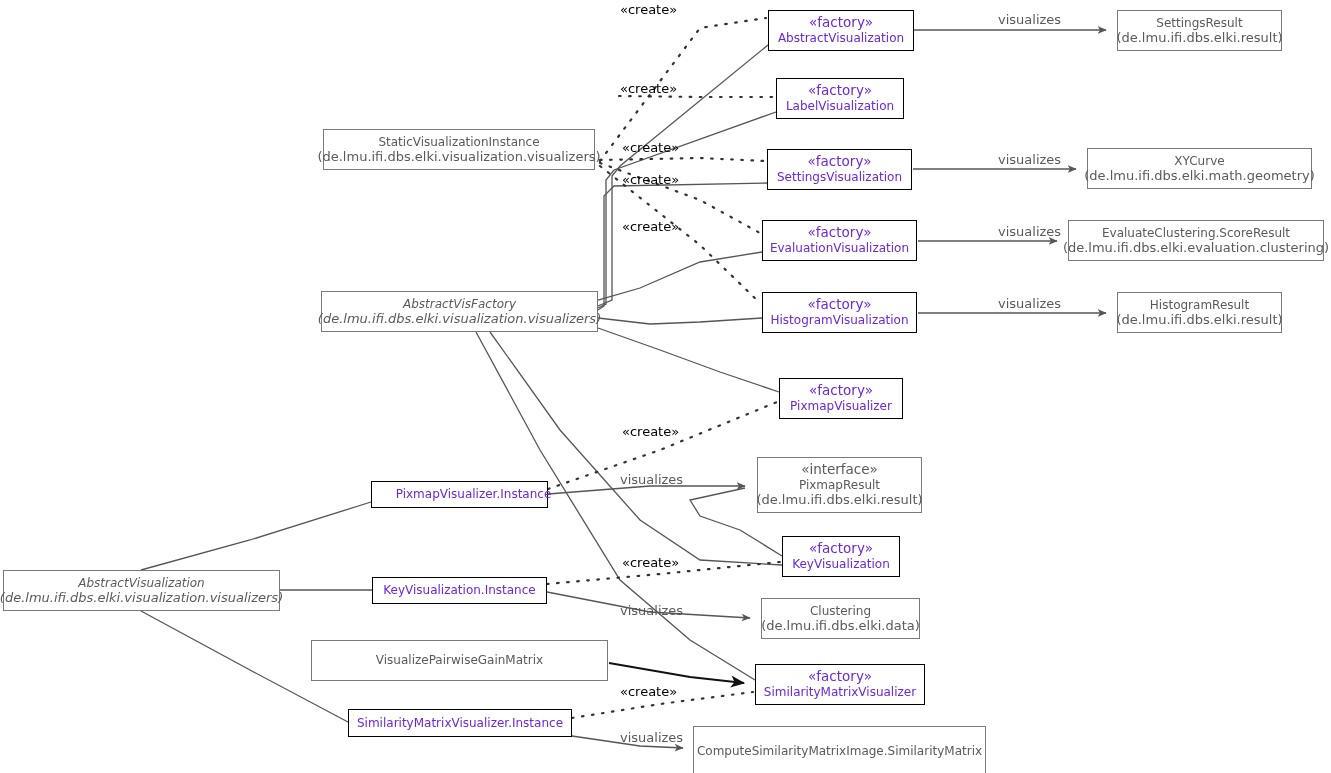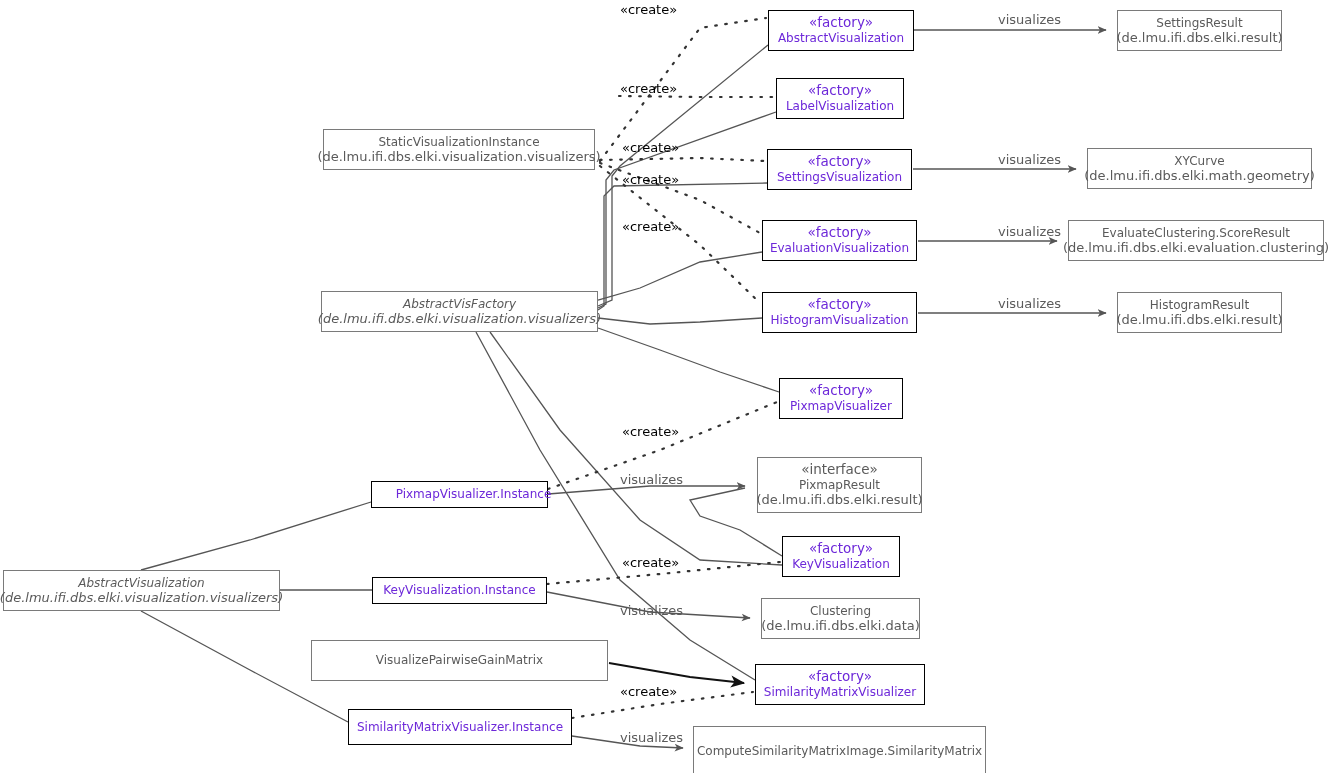--- a/index.html
+++ b/index.html
@@ -186,21 +186,21 @@
         <span class="ln name">Clustering</span>
         <span class="ln pkg">(de.lmu.ifi.dbs.elki.data)</span>
       </div>
       <div class="node gray" style="left: 311px; top: 640px; width: 297px; height: 41px;">
         <span class="ln name">VisualizePairwiseGainMatrix</span>
       </div>
       <div class="node black" style="left: 755px; top: 664px; width: 170px; height: 41px;">
         <span class="ln stereo">«factory»</span>
         <span class="ln name">SimilarityMatrixVisualizer</span>
       </div>
-      <div class="node black" style="left: 348px; top: 709px; width: 224px; height: 36px;">
+      <div class="node black" style="left: 348px; top: 709px; width: 224px; height: 28px;">
         <span class="ln name">SimilarityMatrixVisualizer.Instance</span>
       </div>
       <div class="node gray" style="left: 693px; top: 726px; width: 293px; height: 51px;">
         <span class="ln name">ComputeSimilarityMatrixImage.SimilarityMatrix</span>
       </div>
     </div>
   <div id="labels-layer">
       <div class="edge-label black" style="left: 620px; top: 2px;">«create»</div>
       <div class="edge-label gray" style="left: 998px; top: 12px;">visualizes</div>
       <div class="edge-label black" style="left: 620px; top: 81px;">«create»</div>

